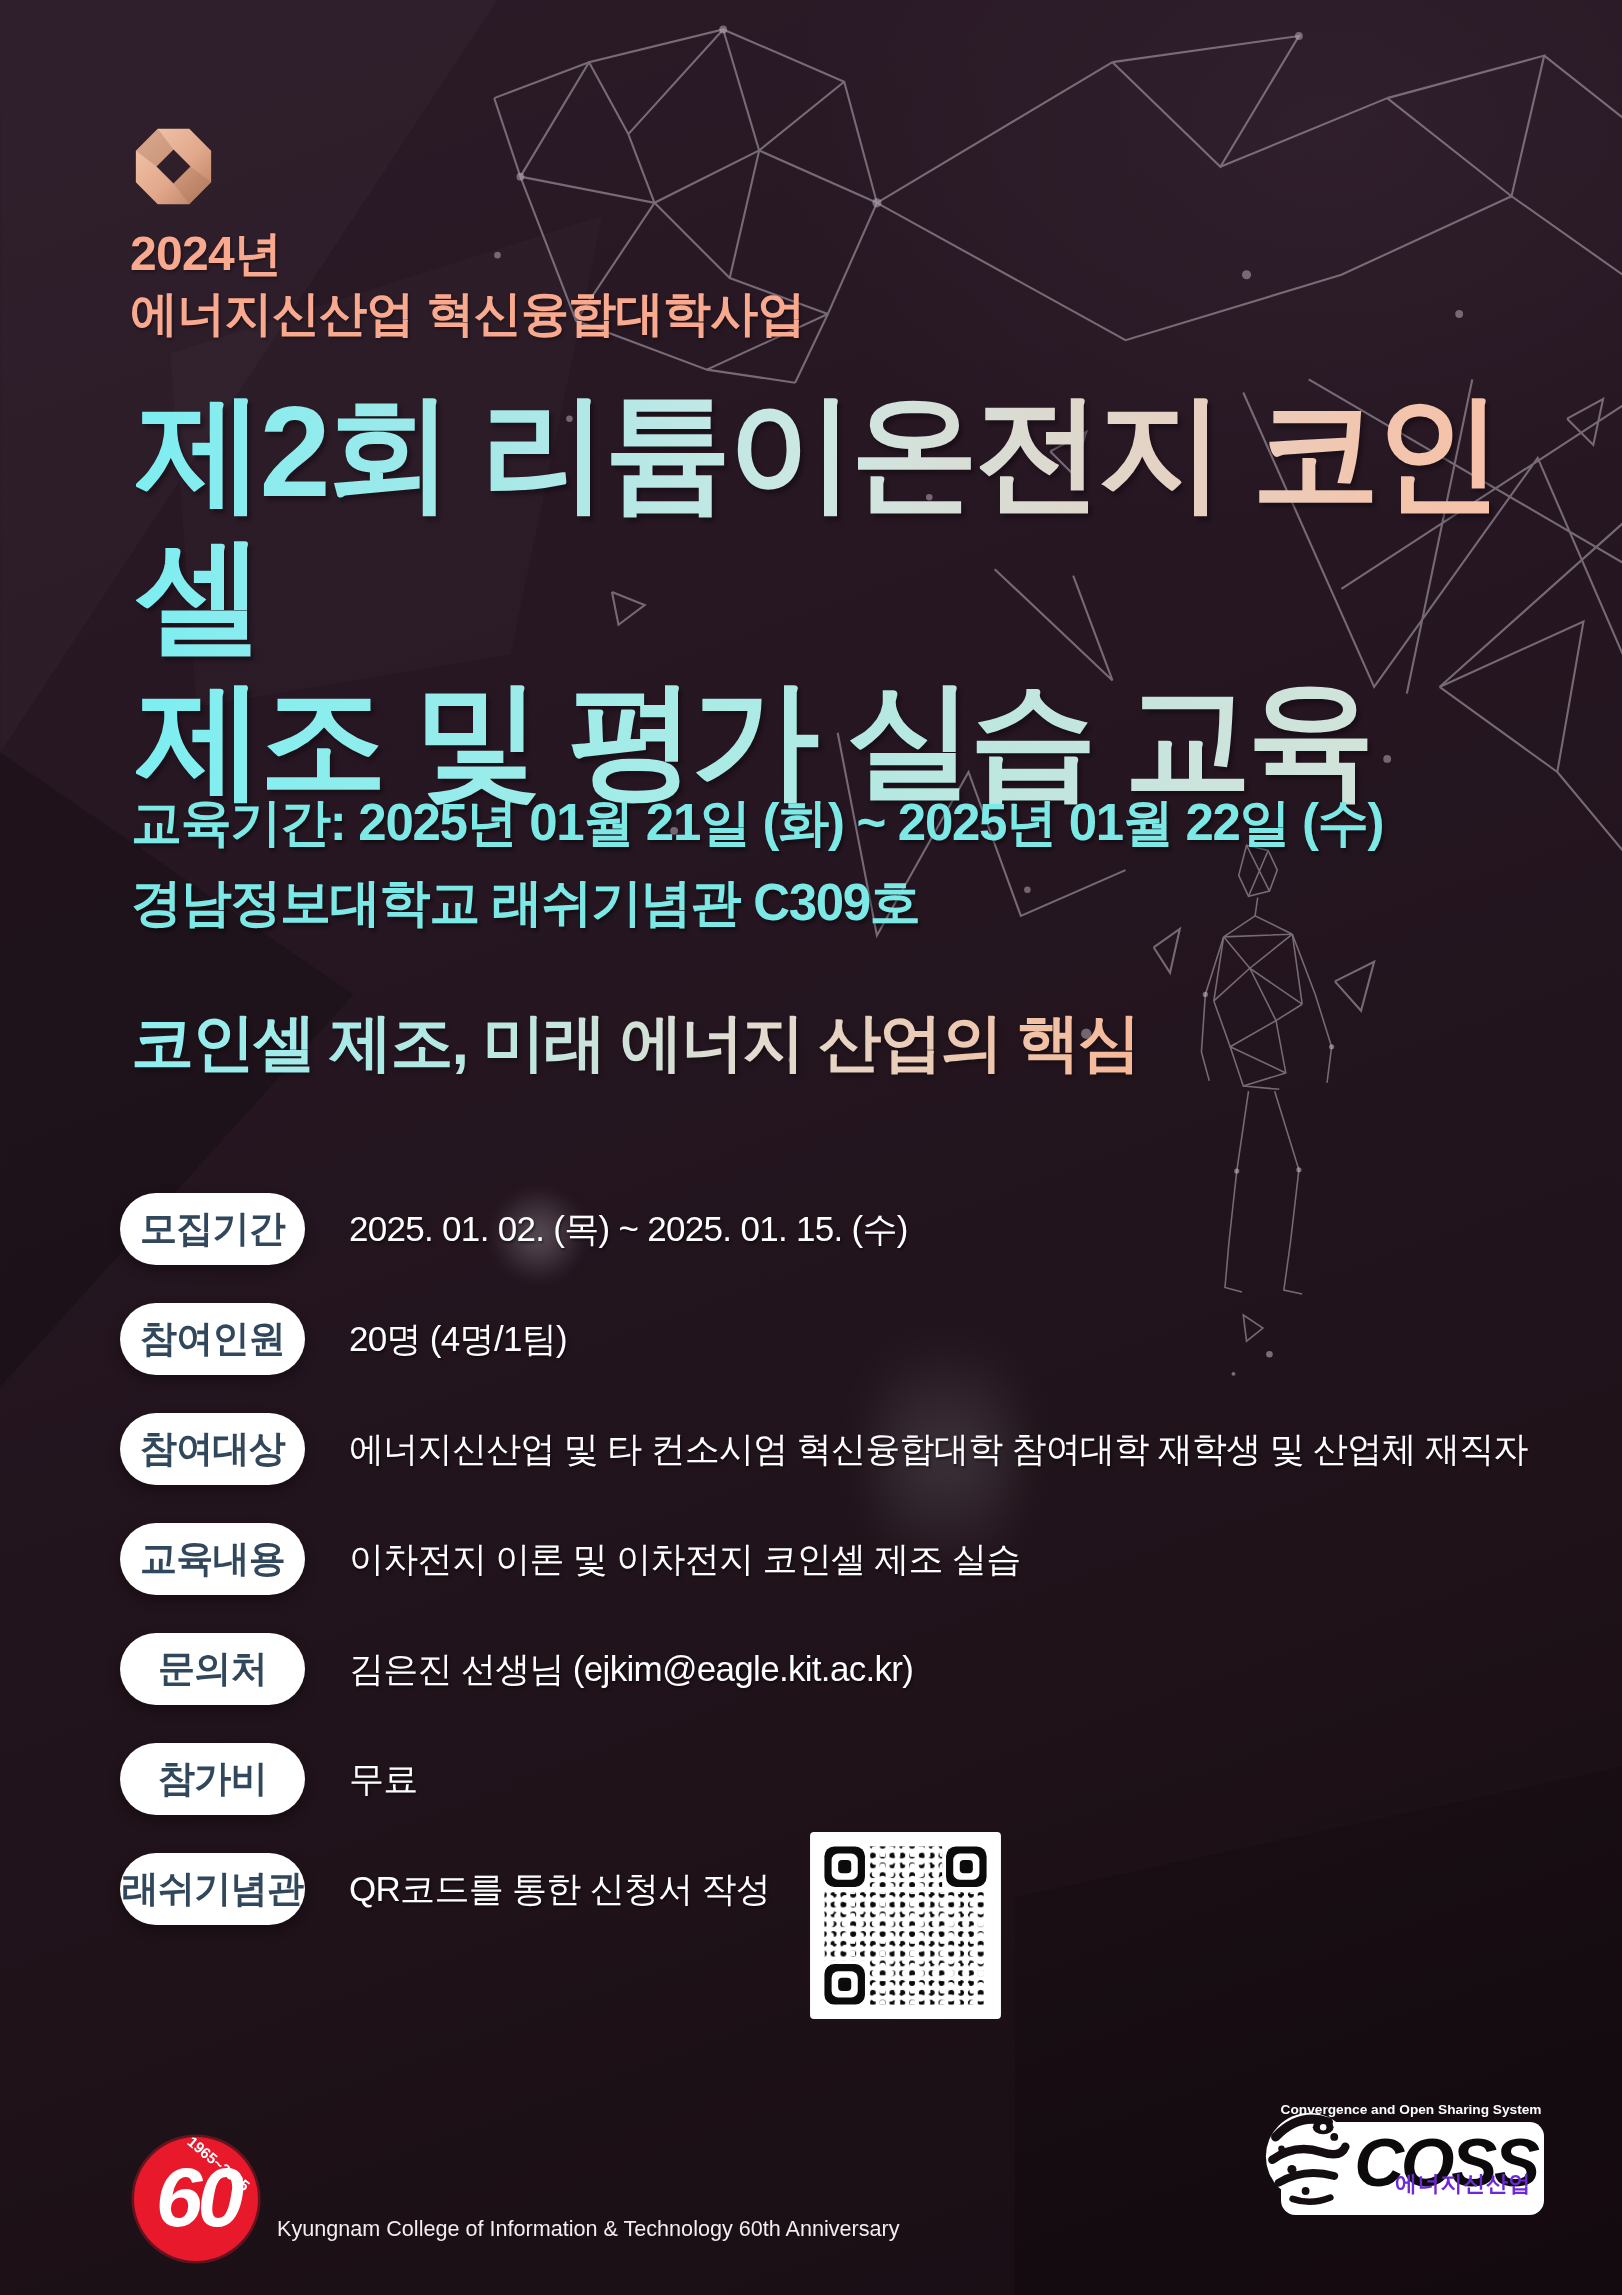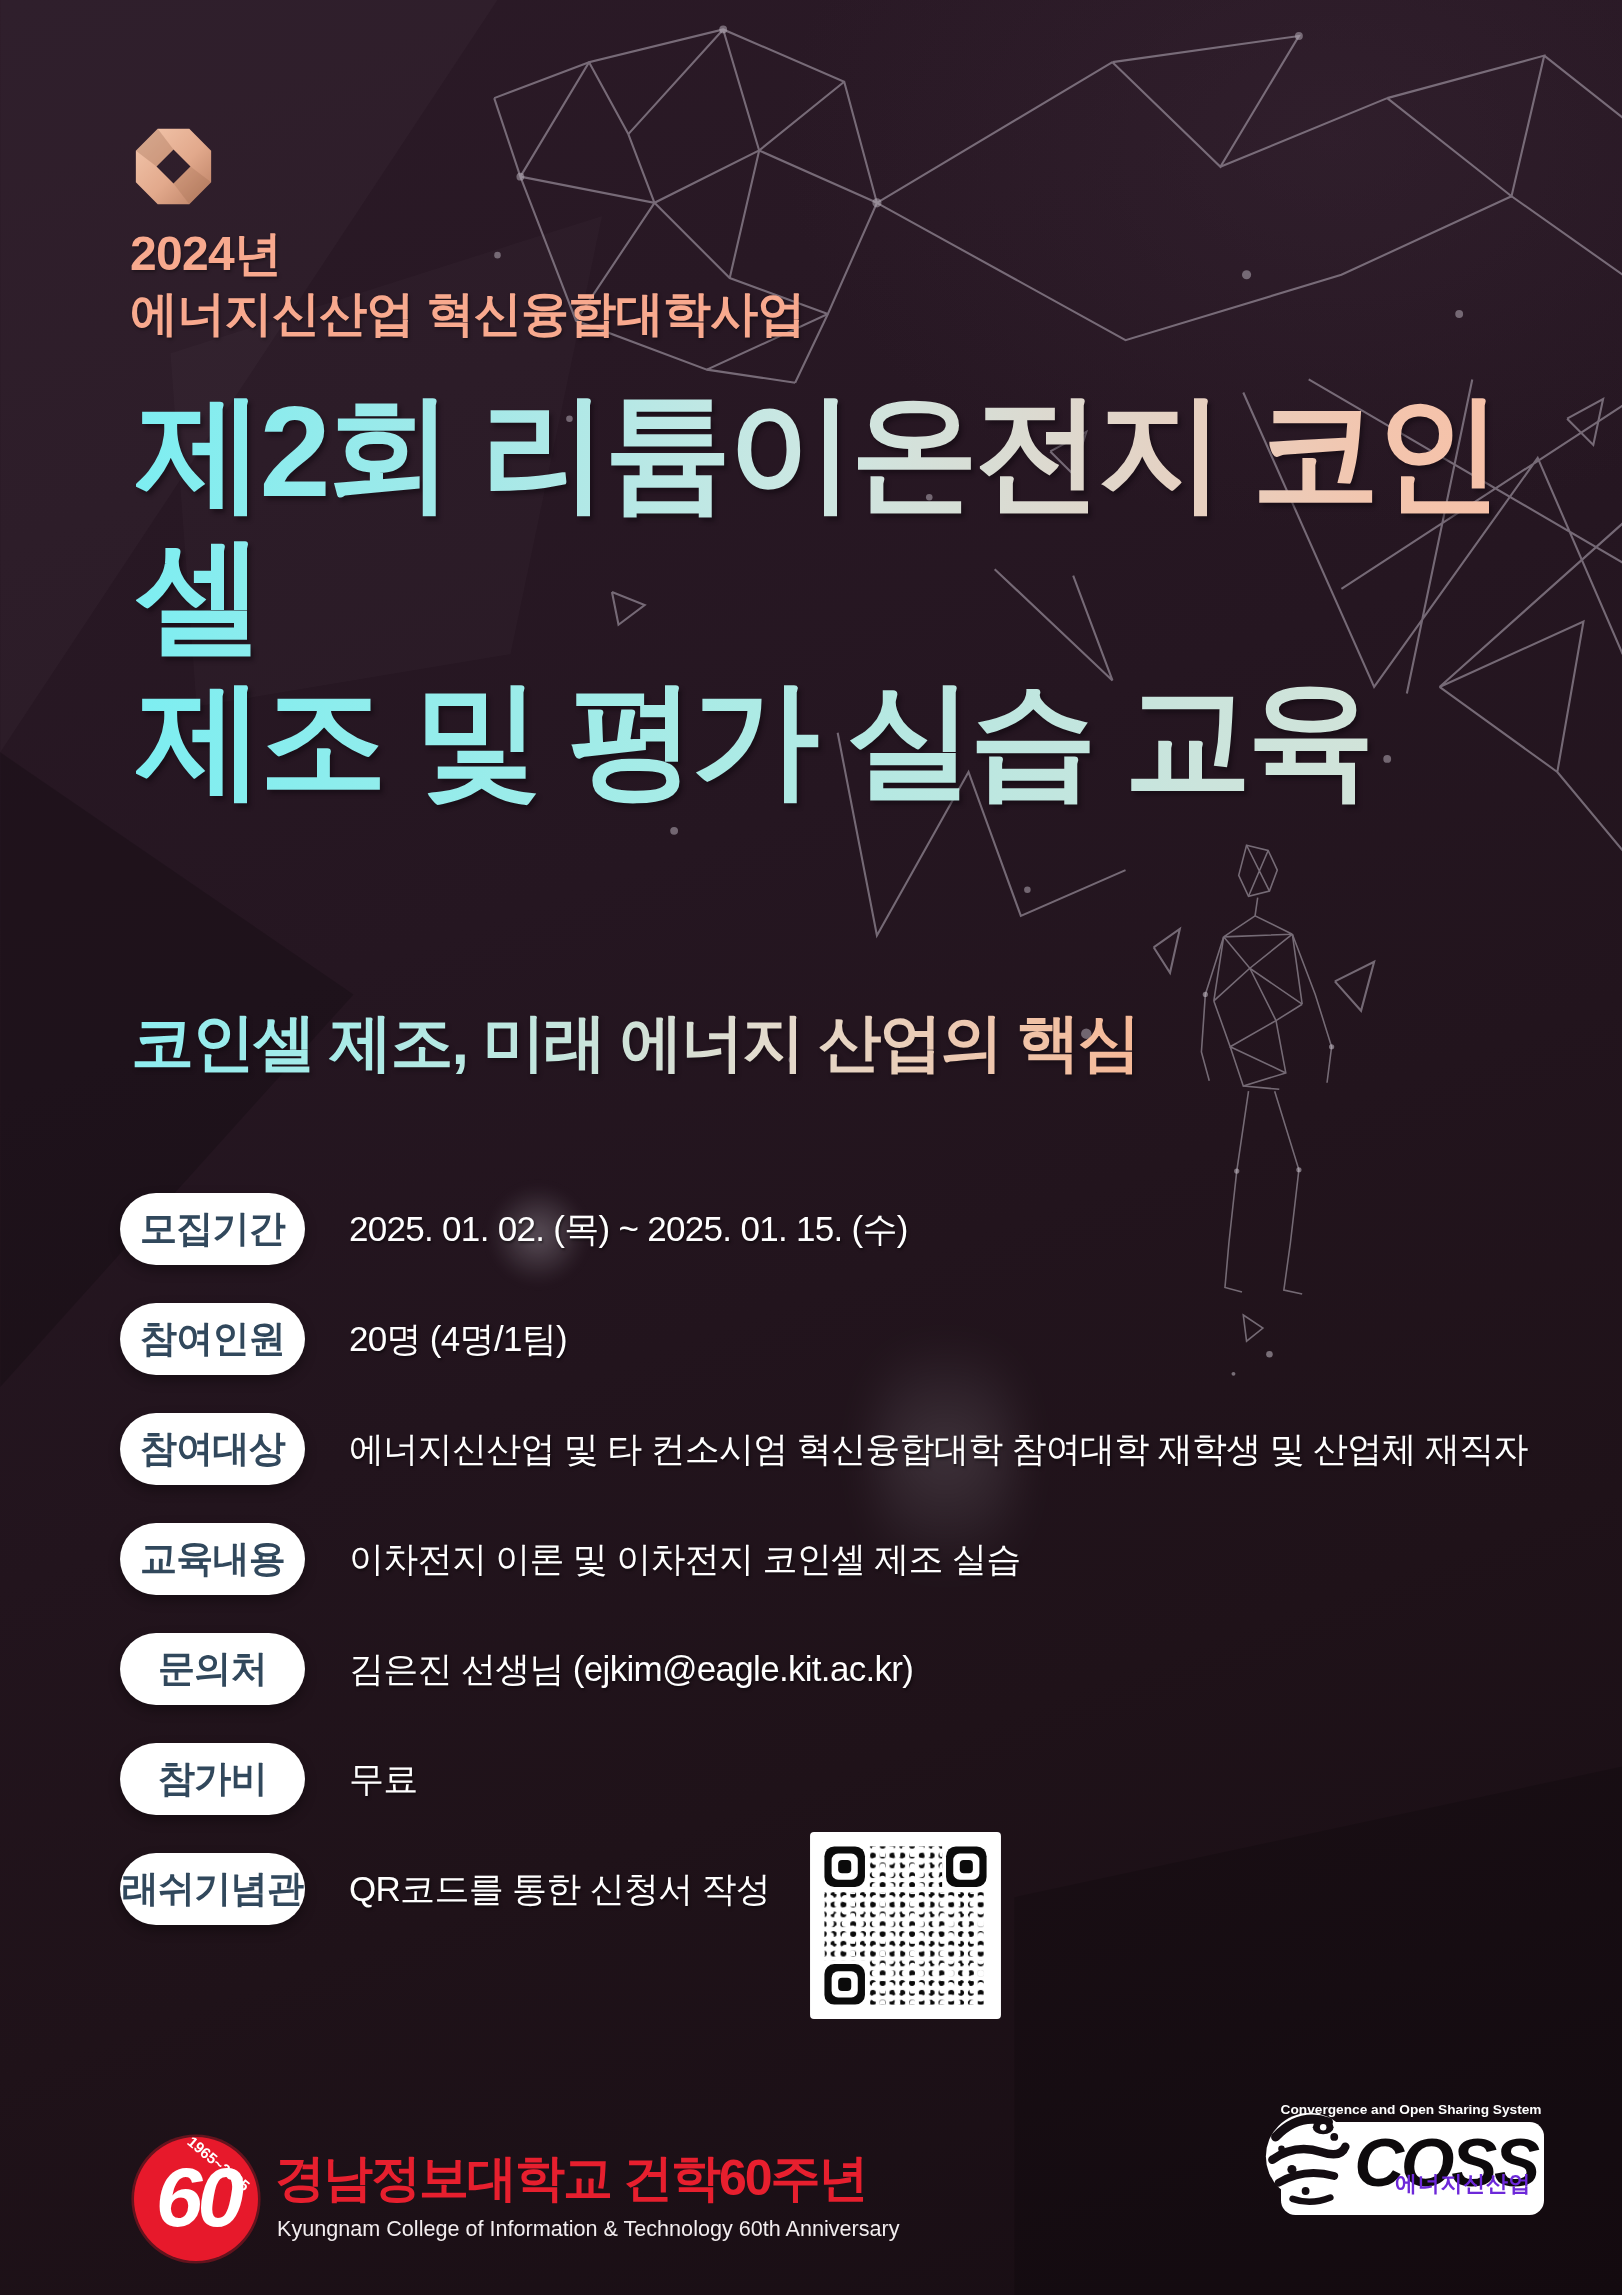--- a/index.html
+++ b/index.html
@@ -155,20 +155,24 @@
   <div class="kicker">
     <div>2024년</div>
     <div>에너지신산업 혁신융합대학사업</div>
   </div>
 
   <h1 class="title">
     <span class="tl tl1">제2회 리튬이온전지 코인셀</span>
     <span class="tl tl2">제조 및 평가 실습 교육</span>
   </h1>
 
+  <div class="period">
+    <div>교육기간: 2025년 01월 21일 (화) ~ 2025년 01월 22일 (수)</div>
+    <div>경남정보대학교 래쉬기념관 C309호</div>
+  </div>
 
   <div class="slogan">코인셀 제조, 미래 에너지 산업의 핵심</div>
 
   <div class="rows">
     <div class="row">
       <div class="pill">모집기간</div>
       <div class="rowval">2025. 01. 02. (목) ~ 2025. 01. 15. (수)</div>
     </div>
     <div class="row">
       <div class="pill">참여인원</div>
@@ -223,21 +227,20 @@
       <rect x="22" y="202" width="62" height="62" rx="15" fill="#0b0b0b"></rect>
       <rect x="33" y="213" width="40" height="40" rx="10" fill="#ffffff"></rect>
       <rect x="43" y="223" width="20" height="20" rx="6" fill="#0b0b0b"></rect>
     </g>
   </svg>
 
   <div class="badge60">
     <div class="num">60</div>
     <div class="years">1965~2025</div>
   </div>
-  <div class="college-title">경남정보대학교 건학60주년</div>
   <div class="college-sub">Kyungnam College of Information &amp; Technology 60th Anniversary</div>
 
   <div class="coss">
     <div class="coss-tagline">Convergence and Open Sharing System</div>
     <div class="coss-box">
       <div class="coss-name">COSS</div>
       <div class="coss-subtext">에너지신산업</div>
     </div>
     <svg class="coss-globe" viewBox="0 0 136 152">
       <circle cx="68" cy="76" r="67" fill="#ffffff"></circle>

